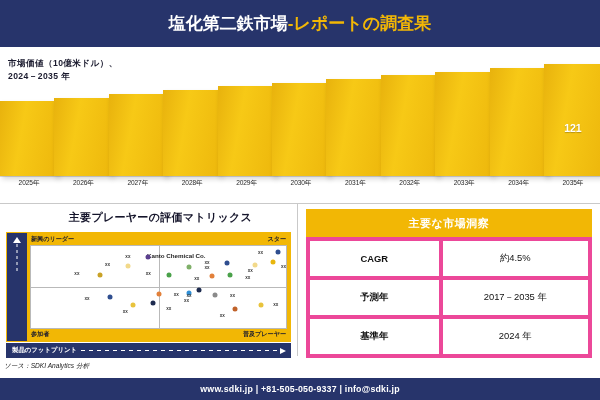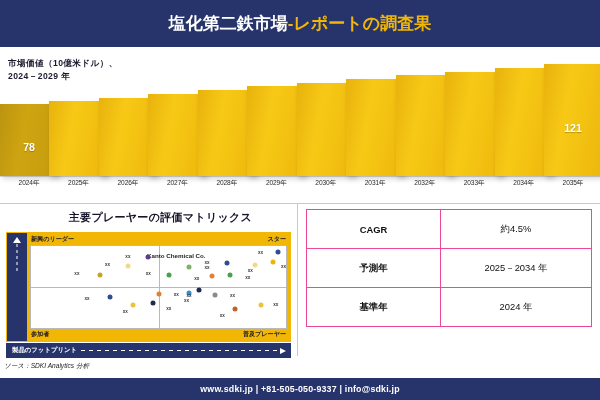--- a/index.html
+++ b/index.html
@@ -182,21 +182,21 @@
     background: #ffffff;
   }
   .insight-head {
     height: 28px; background: #f2b705;
     display: flex; align-items: center; justify-content: center;
     color: #ffffff; font-size: 11px; font-weight: 700; letter-spacing: .5px;
   }
   .insight-table { width: 100%; border-collapse: collapse; }
   .insight-table tr { height: 39px; }
   .insight-table td {
-    border: 1px solid #ec4899;
+    border: 4px solid #ec4899;
     font-size: 9.4px; color: #111111; text-align: center;
   }
   .insight-table td.k { font-weight: 700; width: 47%; }
   .insight-table td.v { font-weight: 400; }
 
   
   .footer {
     position: absolute; left: 0; bottom: 0; width: 600px; height: 22px;
     background: #27346b;
     display: flex; align-items: center; justify-content: center; text-align: center;
@@ -211,29 +211,23 @@
 <div id="page">
 
   <div class="header">
     <div class="header-title">
       <span class="t-white">塩化第二鉄市場</span><span class="t-gold">-</span><span class="t-gold">レポートの調査果</span>
     </div>
   </div>
 
   <div class="chart-zone">
     <div class="chart-caption">市場価値（10億米ドル）、
-2024－2029 年</div>
+2024－2035 年</div>
     <div class="axis-line"></div>
     <div class="bars" id="bars">
-        <div class="bar-col">
-          <div class="bar first" style="height: 72px;">
-            <span class="bar-value">78</span>
-          </div>
-          <span class="bar-label">2024年</span>
-        </div>
         <div class="bar-col">
           <div class="bar" style="height: 74.7692px;"></div>
           <span class="bar-label">2025年</span>
         </div>
         <div class="bar-col">
           <div class="bar" style="height: 78.4615px;"></div>
           <span class="bar-label">2026年</span>
         </div>
         <div class="bar-col">
           <div class="bar" style="height: 82.1538px;"></div>
@@ -344,29 +338,30 @@
     <div class="footprint-bar">
       <span>製品のフットプリント</span>
       <span class="fp-dashes"></span>
       <span class="fp-arrow"></span>
     </div>
 
     <div class="source-note">ソース：SDKI Analytics 分析</div>
   </div>
 
   <div class="insight-panel">
+    <div class="insight-head">主要な市場洞察</div>
     <table class="insight-table">
       <tbody id="insight-rows">
           <tr>
             <td class="k">CAGR</td>
             <td class="v">約4.5%</td>
           </tr>
           <tr>
             <td class="k">予測年</td>
-            <td class="v">2025－2034 年</td>
+            <td class="v">2017－2035 年</td>
           </tr>
           <tr>
             <td class="k">基準年</td>
             <td class="v">2024 年</td>
           </tr>
         </tbody>
     </table>
   </div>
 
   <div class="footer">

